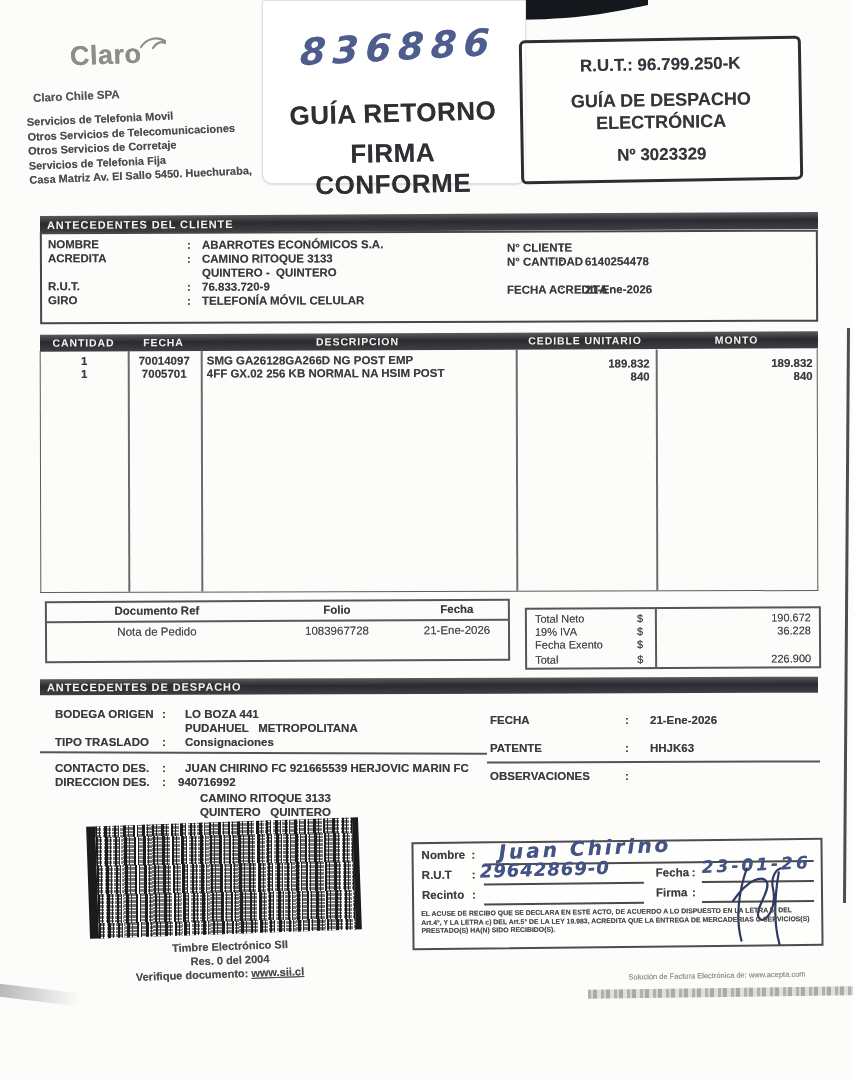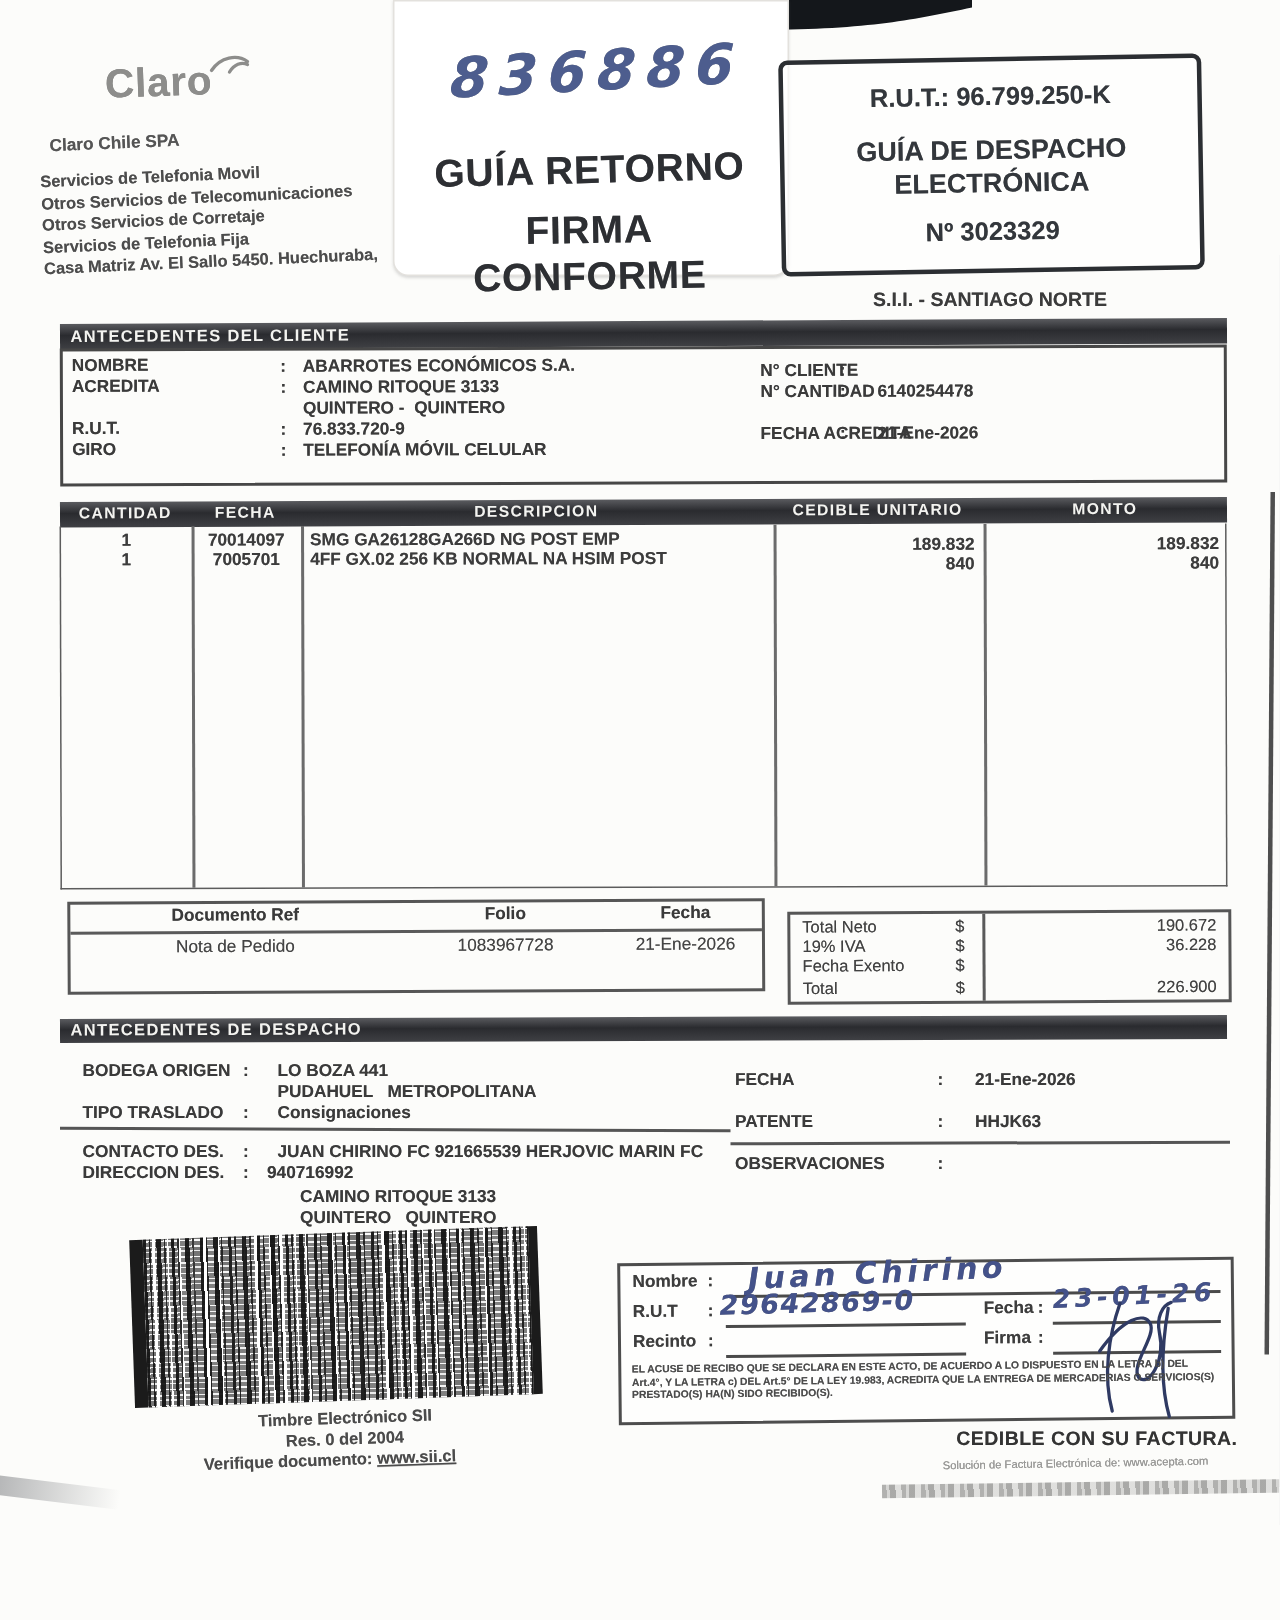--- a/index.html
+++ b/index.html
@@ -142,21 +142,20 @@
   <div class="abs stamp-2">FIRMA CONFORME</div>
 
   <div class="abs rut-box">
     <div class="r1">R.U.T.: 96.799.250-K</div>
     <div class="r2">
       <div>GUÍA DE DESPACHO</div>
       <div>ELECTRÓNICA</div>
     </div>
     <div class="r4">Nº 3023329</div>
   </div>
-  <div class="abs sii-office">S.I.I. - SANTIAGO NORTE</div>
 
   <div class="abs bar client-bar">
     <span>ANTECEDENTES DEL CLIENTE</span>
   </div>
   <div class="abs client-box">
     <span class="abs lbl" style="left:6px;top:4px">NOMBRE</span>
     <span class="abs lbl" style="left:6px;top:18px">ACREDITA</span>
     <span class="abs lbl" style="left:6px;top:46px">R.U.T.</span>
     <span class="abs lbl" style="left:6px;top:60px">GIRO</span>
 
@@ -301,16 +300,15 @@
     <span class="rl" style="left:58px;top:45px">:</span>
     <div class="wline" style="left:70px;top:60px;width:160px"></div>
     <span class="rl" style="left:242px;top:45px">Firma</span>
     <span class="rl" style="left:278px;top:45px">:</span>
     <div class="wline" style="left:288px;top:60px;width:112px"></div>
     <svg class="abs" style="left:295px;top:22px;overflow:visible" width="100" height="85">
       <path d="M38,6 C30,28 26,55 32,78 M24,38 C40,16 54,12 58,20 C62,28 44,48 50,56 C56,62 68,46 64,26 C62,16 66,8 72,6 M70,10 C66,32 64,60 70,82" stroke="#2f3a63" stroke-width="2.2" fill="none" stroke-linecap="round"></path>
     </svg>
     <div class="legal">EL ACUSE DE RECIBO QUE SE DECLARA EN ESTE ACTO, DE ACUERDO A LO DISPUESTO EN LA LETRA b) DEL Art.4°, Y LA LETRA c) DEL Art.5° DE LA LEY 19.983, ACREDITA QUE LA ENTREGA DE MERCADERIAS O SERVICIOS(S) PRESTADO(S) HA(N) SIDO RECIBIDO(S).</div>
   </div>
-  <div class="abs cedible">CEDIBLE CON SU FACTURA.</div>
 
   <div class="abs provider">Solución de Factura Electrónica de: www.acepta.com</div>
 </div>
 
 </body></html>

